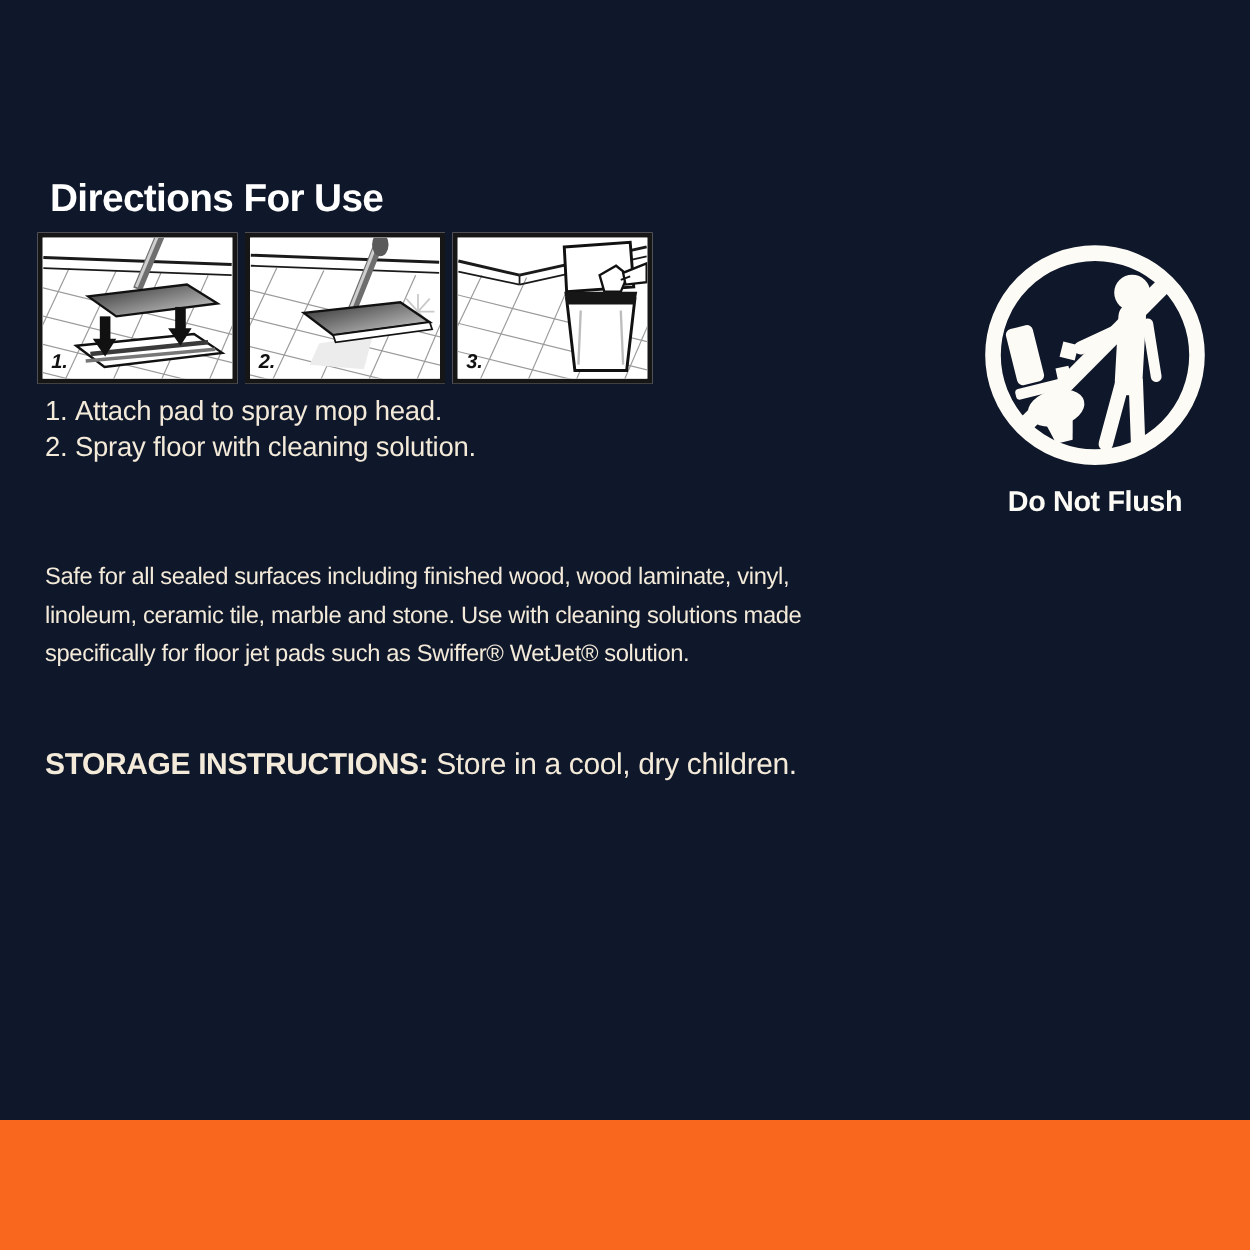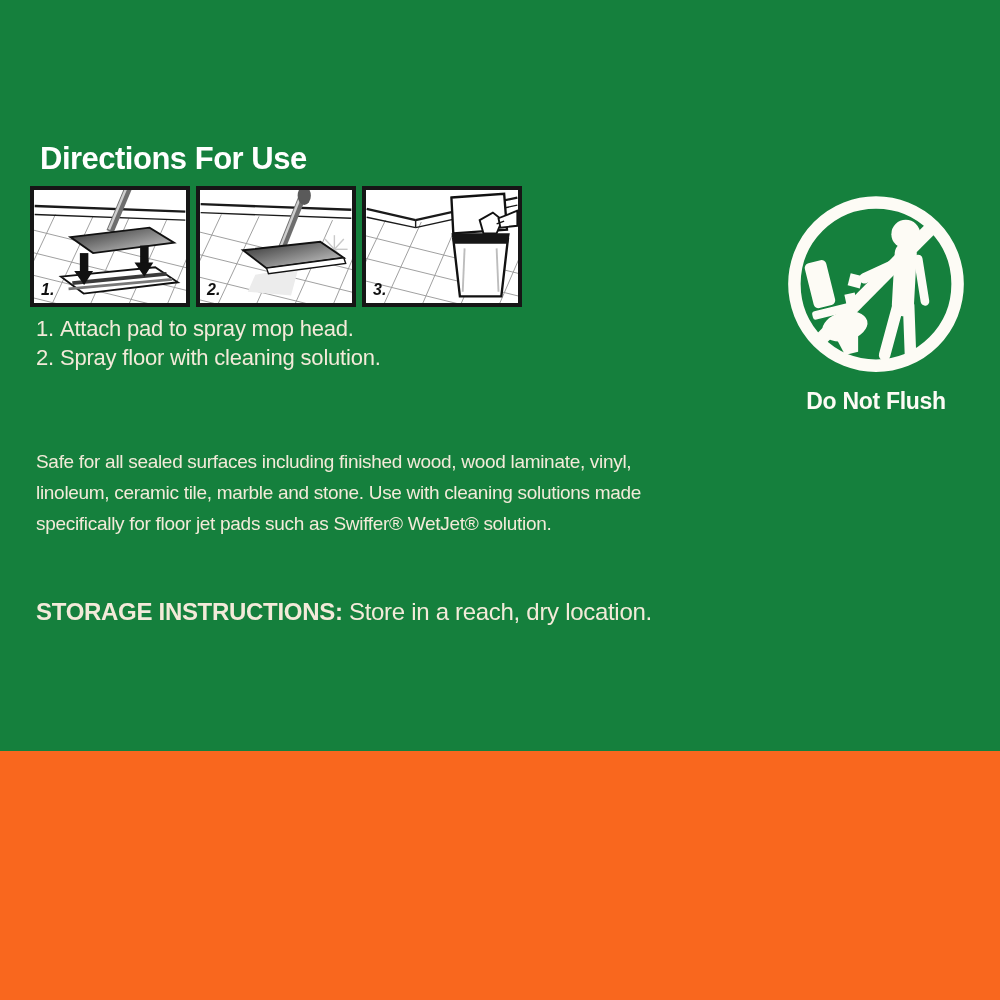--- a/index.html
+++ b/index.html
@@ -3,22 +3,22 @@
 <meta charset="utf-8">
 <style>
   * { margin: 0; padding: 0; box-sizing: border-box; }
   html, body { width: 1000px; height: 1000px; overflow: hidden; }
   body {
     font-family: "Liberation Sans", sans-serif;
     background: #F9671E;
   }
   .label-root {
     position: relative;
-    width: 1000px; height: 751px;
-    background: #15803d;
+    width: 1000px; height: 896px;
+    background: #0f172a;
   }
   .title {
     position: absolute; left: 40px; top: 141px;
     font-size: 31px; font-weight: bold; color: #FFFFFF;
     letter-spacing: -0.5px;
   }
   .panels {
     position: absolute; left: 30px; top: 186px;
     width: 492px; height: 121px;
     display: flex; gap: 6px;
@@ -189,21 +189,21 @@
     </div>
   </div>
 
   <div class="instructions cream">
     <div class="inst-line"><span>1.</span><span class="inst-text">Attach pad to spray mop head.</span></div>
     <div class="inst-line"><span>2.</span><span class="inst-text">Spray floor with cleaning solution.</span></div>
   </div>
 
   <div class="surface-info cream">Safe for all sealed surfaces including finished wood, wood laminate, vinyl, linoleum, ceramic tile, marble and stone. Use with cleaning solutions made specifically for floor jet pads such as Swiffer® WetJet® solution.</div>
 
-  <div class="storage cream"><b>STORAGE INSTRUCTIONS:</b><span> Store in a reach, dry location.</span></div>
+  <div class="storage cream"><b>STORAGE INSTRUCTIONS:</b><span> Store in a cool, dry children.</span></div>
 
 
   <div class="dnf">
     <svg class="dnf-icon" viewBox="0 0 200 200" aria-hidden="true">
       <circle cx="100" cy="98" r="85" fill="none" stroke="#FDFBF5" stroke-width="13"></circle>
 
       <g fill="#FDFBF5" stroke="#FDFBF5">
         <circle cx="131" cy="46" r="15" stroke="none"></circle>
         <line x1="131" y1="66" x2="128" y2="120" stroke-width="23" stroke-linecap="round"></line>
         <line x1="123" y1="120" x2="109" y2="172" stroke-width="12" stroke-linecap="round"></line>

